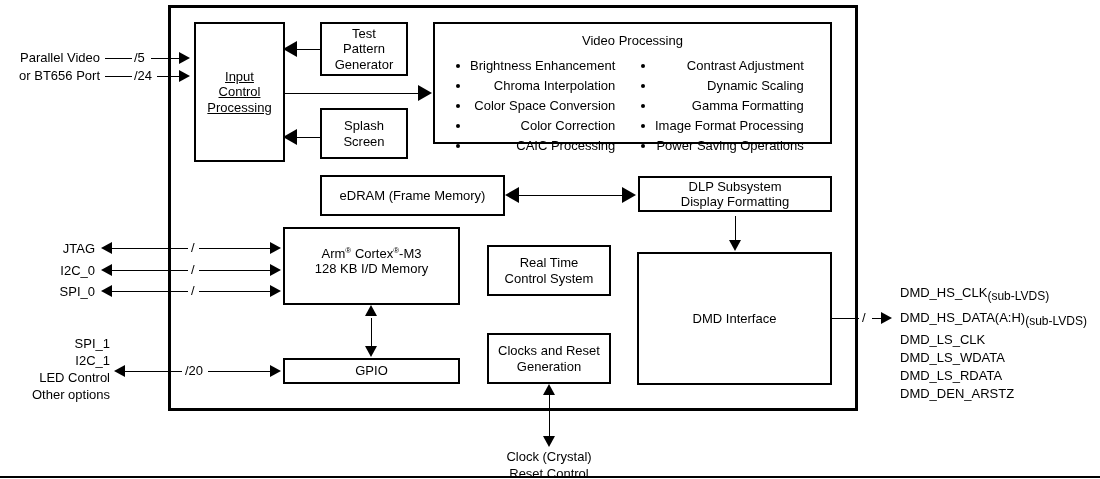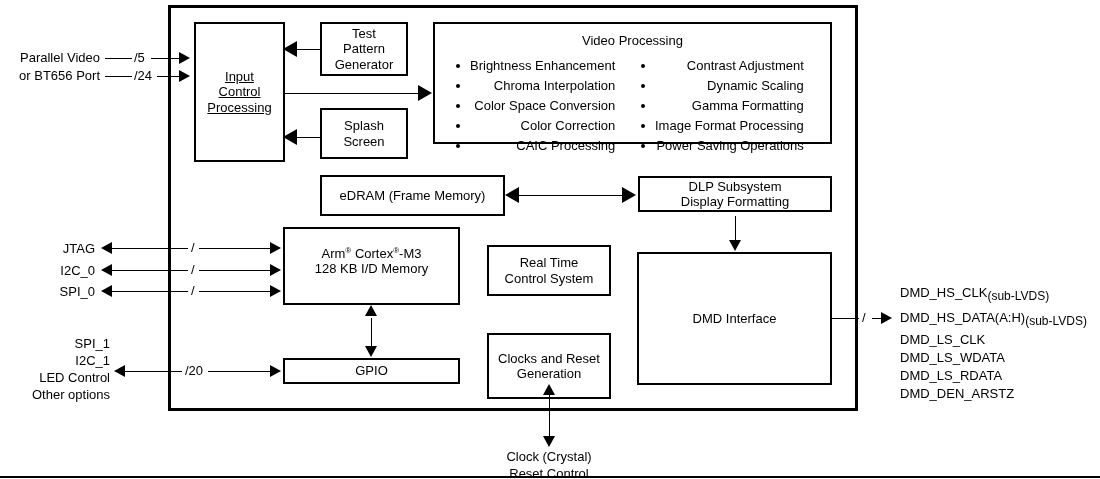--- a/index.html
+++ b/index.html
@@ -195,21 +195,21 @@
   <div class="hline" style="left:125px;top:371px;width:57px;"></div>
   <div class="slash" style="left:185px;top:363px;">/20</div>
   <div class="hline" style="left:208px;top:371px;width:63px;"></div>
   <div class="ar right" style="left:270px;top:365px;"></div>
 
   <div class="box" style="left:487px;top:245px;width:124px;height:51px;">
     <span class="boxlines" style="white-space:pre-line;">Real Time
 Control System</span>
   </div>
 
-  <div class="box" style="left:487px;top:333px;width:124px;height:66px;">
+  <div class="box" style="left:487px;top:333px;width:124px;height:51px;">
     <span class="boxlines" style="white-space:pre-line;">Clocks and Reset
 Generation</span>
   </div>
 
   <div class="vline" style="left:549px;top:395px;height:42px;"></div>
   <div class="ar up" style="left:543px;top:384px;"></div>
   <div class="ar down" style="left:543px;top:436px;"></div>
   <div class="lbl c" style="left:469px;top:449px;width:160px;">Clock (Crystal)</div>
   <div class="lbl c" style="left:469px;top:466px;width:160px;">Reset Control</div>
 

